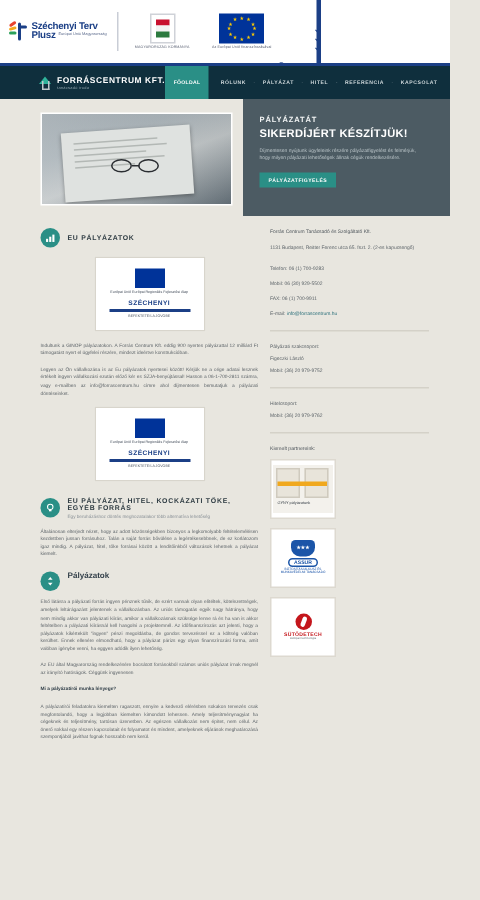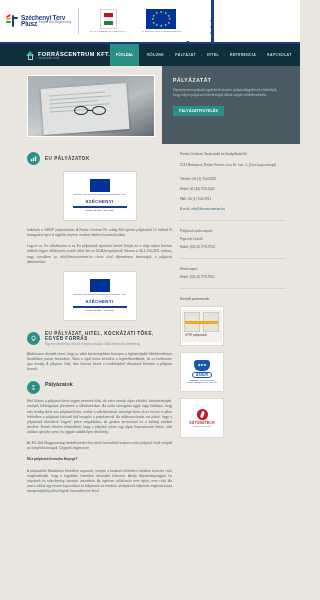--- a/index.html
+++ b/index.html
@@ -273,20 +273,21 @@
           <i></i>
       </div>
       <div class="glasses">
           <b></b>
           <b></b>
           <u></u>
         </div>
     </div>
     <div class="hero-panel">
       <div class="hero-k1">PÁLYÁZATÁT</div>
+      <div class="hero-k2">SIKERDÍJÉRT KÉSZÍTJÜK!</div>
       <div class="hero-p">Díjmentesen nyújtunk ügyfeleink részére pályázatfigyelést és felmérjük, hogy milyen pályázati lehetőségek állnak cégük rendelkezésére.</div>
       <a class="hero-btn" href="#">PÁLYÁZATFIGYELÉS</a>
     </div>
   </div>
 
   <div class="main">
 
     <div class="col-left">
 
       <div class="sec-head">

